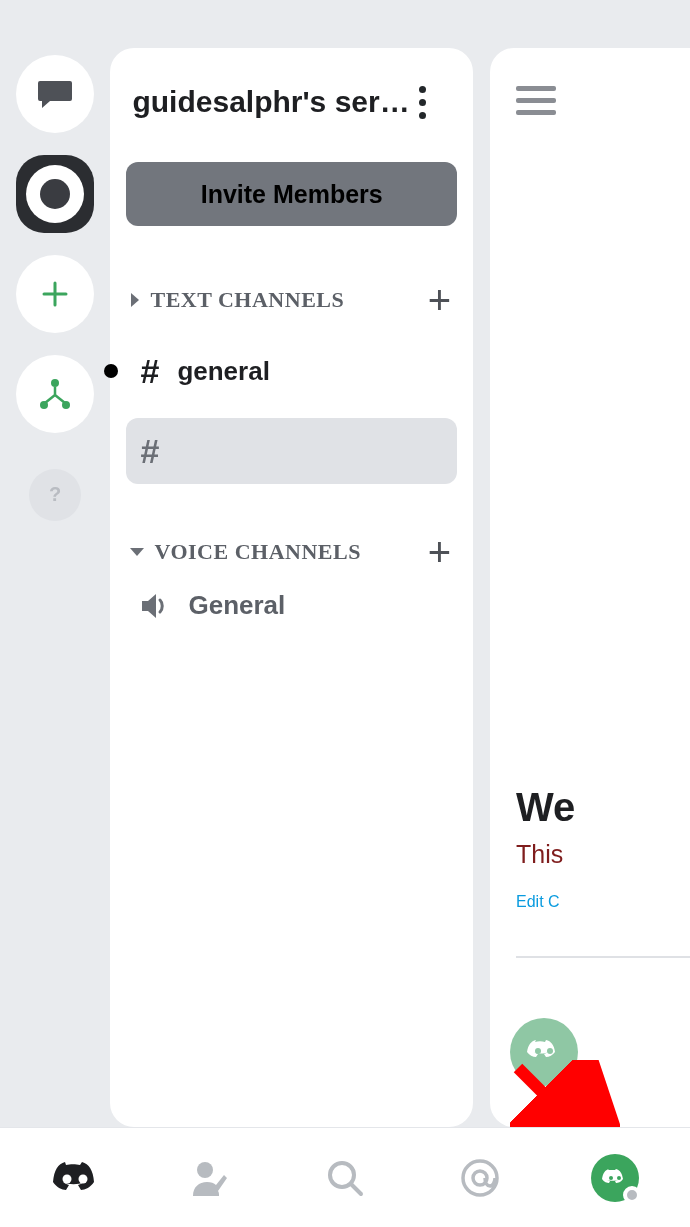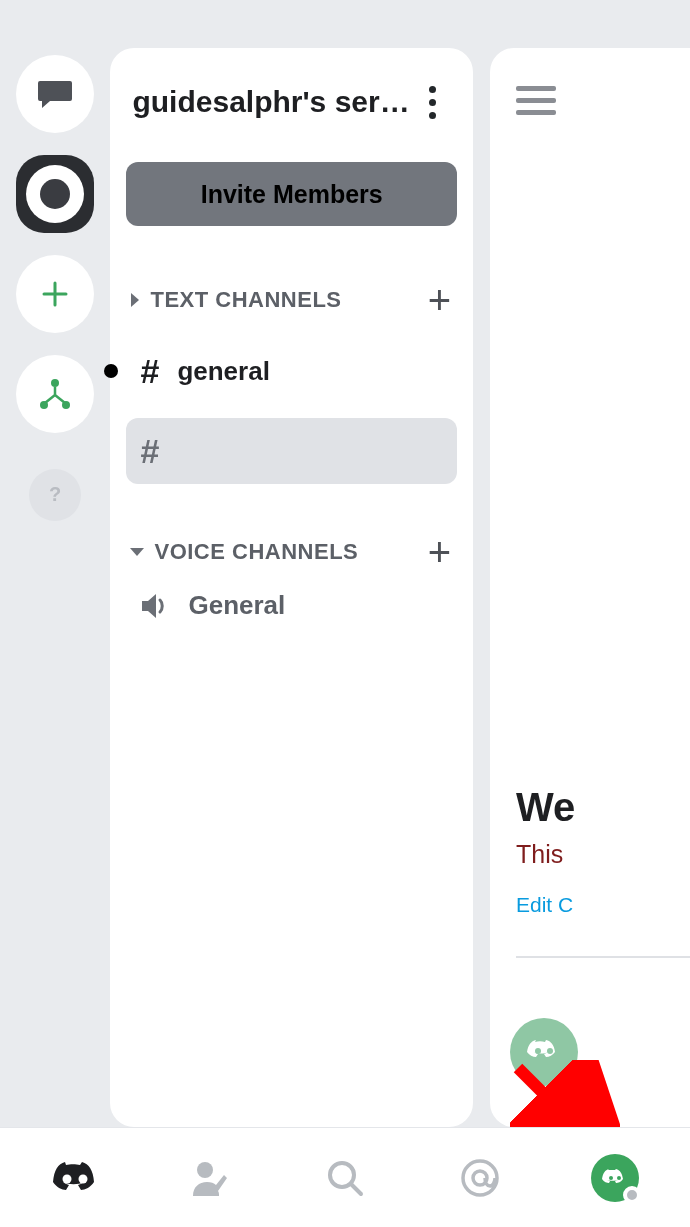--- a/index.html
+++ b/index.html
@@ -54,21 +54,21 @@
     background: #fff;
     border-radius: 24px;
     padding: 28px 16px 16px 16px;
     display:flex;
     flex-direction:column;
     box-shadow: 0 0 0 rgba(0,0,0,0);
   }
   .panel-header {
     display:flex;
     align-items:center;
-    justify-content:space-between;
+    justify-content:flex-start;
     padding: 6px 12px 18px 6px;
   }
   .panel-title {
     font-size: 30px;
     font-weight: 700;
     color:#1e1f22;
     white-space:nowrap;
     overflow:hidden;
     text-overflow:ellipsis;
     max-width:320px;
@@ -92,20 +92,21 @@
     margin-top:54px;
     display:flex;align-items:center;justify-content:space-between;
     padding:0 6px 0 2px;
   }
   .section-label{
     display:flex;align-items:center;gap:8px;
     color:#5c6067;
     font-size:22px;
     font-weight:700;
     letter-spacing:0.5px;
+    font-family:Liberation Serif, serif;
   }
   .section-header .plus{
     font-size:40px;
     color:#4e5157;
     font-weight:300;
     line-height:1;
   }
   .chan-list{ margin-top:18px; display:flex;flex-direction:column;gap:14px;}
   .chan-item{
     height:66px;
@@ -146,21 +147,21 @@
     margin-top:10px;
   }
   .hamburger span{width:40px;height:5px;background:#8a8d93;border-radius:2px;}
   .welcome-text{
     position:absolute; top:720px; left:26px;
     white-space:nowrap;
     margin-top:17px;
   }
   .welcome-text h2{font-size:40px;font-weight:700;color:#1e1f22;}
   .welcome-text p{font-size:25px;color:#7f1d1d;margin-top:10px;}
-  .welcome-text a{font-size:21px;color:#099bdf;margin-top:24px;display:inline-block;}
+  .welcome-text a{font-size:16px;color:#099bdf;margin-top:24px;display:inline-block;}
   .welcome-divider{
     position:absolute; top:908px; left:26px; right:0;
     height:2px;background:#dfe1e5;
   }
   .avatar-bubble{
     position:absolute; top:970px; left:20px;
     width:68px;height:68px;border-radius:50%;
     background:#8fc7a4;
     display:flex;align-items:center;justify-content:center;
   }

